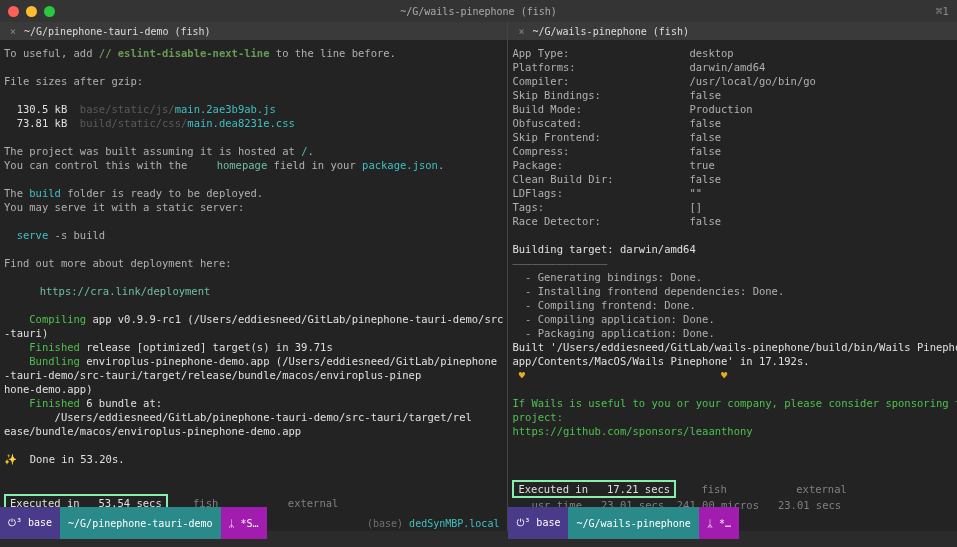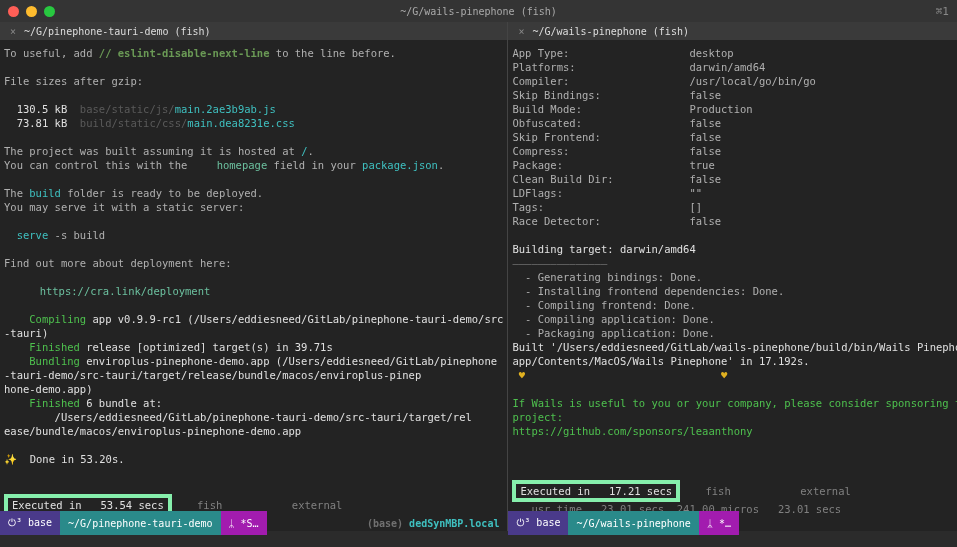--- a/index.html
+++ b/index.html
@@ -61,36 +61,36 @@
 }
 .c-white { color: #e0e0e0; }
 .c-comment { color: #6a9955; font-weight: bold; }
 .c-cyan { color: #3fc0c0; }
 .c-green { color: #6cc09f; padding-left: 23px; }
 .c-path { color: #5a5a5a; }
 .c-gray { color: #808080; }
 .c-bgreen { color: #4ec04e; }
 .c-dim { color: #707070; }
 .highlight-box {
-  border: 4px solid #86efac;
+  border: 2px solid #86efac;
   display: inline-block;
   padding: 0 4px;
 }
 .statusbar {
   height: 16px;
   display: flex;
   align-items: center;
   font-size: 10px;
 }
-.seg { height: 24px; display: inline-flex; align-items: center; padding: 0 8px; }
+.seg { height: 32px; display: inline-flex; align-items: center; padding: 0 8px; }
 .seg-purple { background: #4a3a8a; color: #fff; }
 .seg-teal { background: #2a8a8a; color: #fff; }
 .seg-pink { background: #a21caf; color: #fff; }
 .seg-spacer { flex: 1; background: #232323; }
-.statusbar .right { margin-left: auto; padding-right: 8px; color: #e0b020; background: #232323; font-weight: bold; }
+.statusbar .right { margin-left: auto; padding-right: 8px; color: #e0b020; background: #232323; }
 .sparkle { color: #e0b020; }
 .pipe { color: #e0b020; }
 .accent-teal { color: #3fc0c0; }
 </style>
 </head>
 <body>
 
 <div class="titlebar">
   <div class="traffic-lights">
     <div class="tl tl-red"></div>

